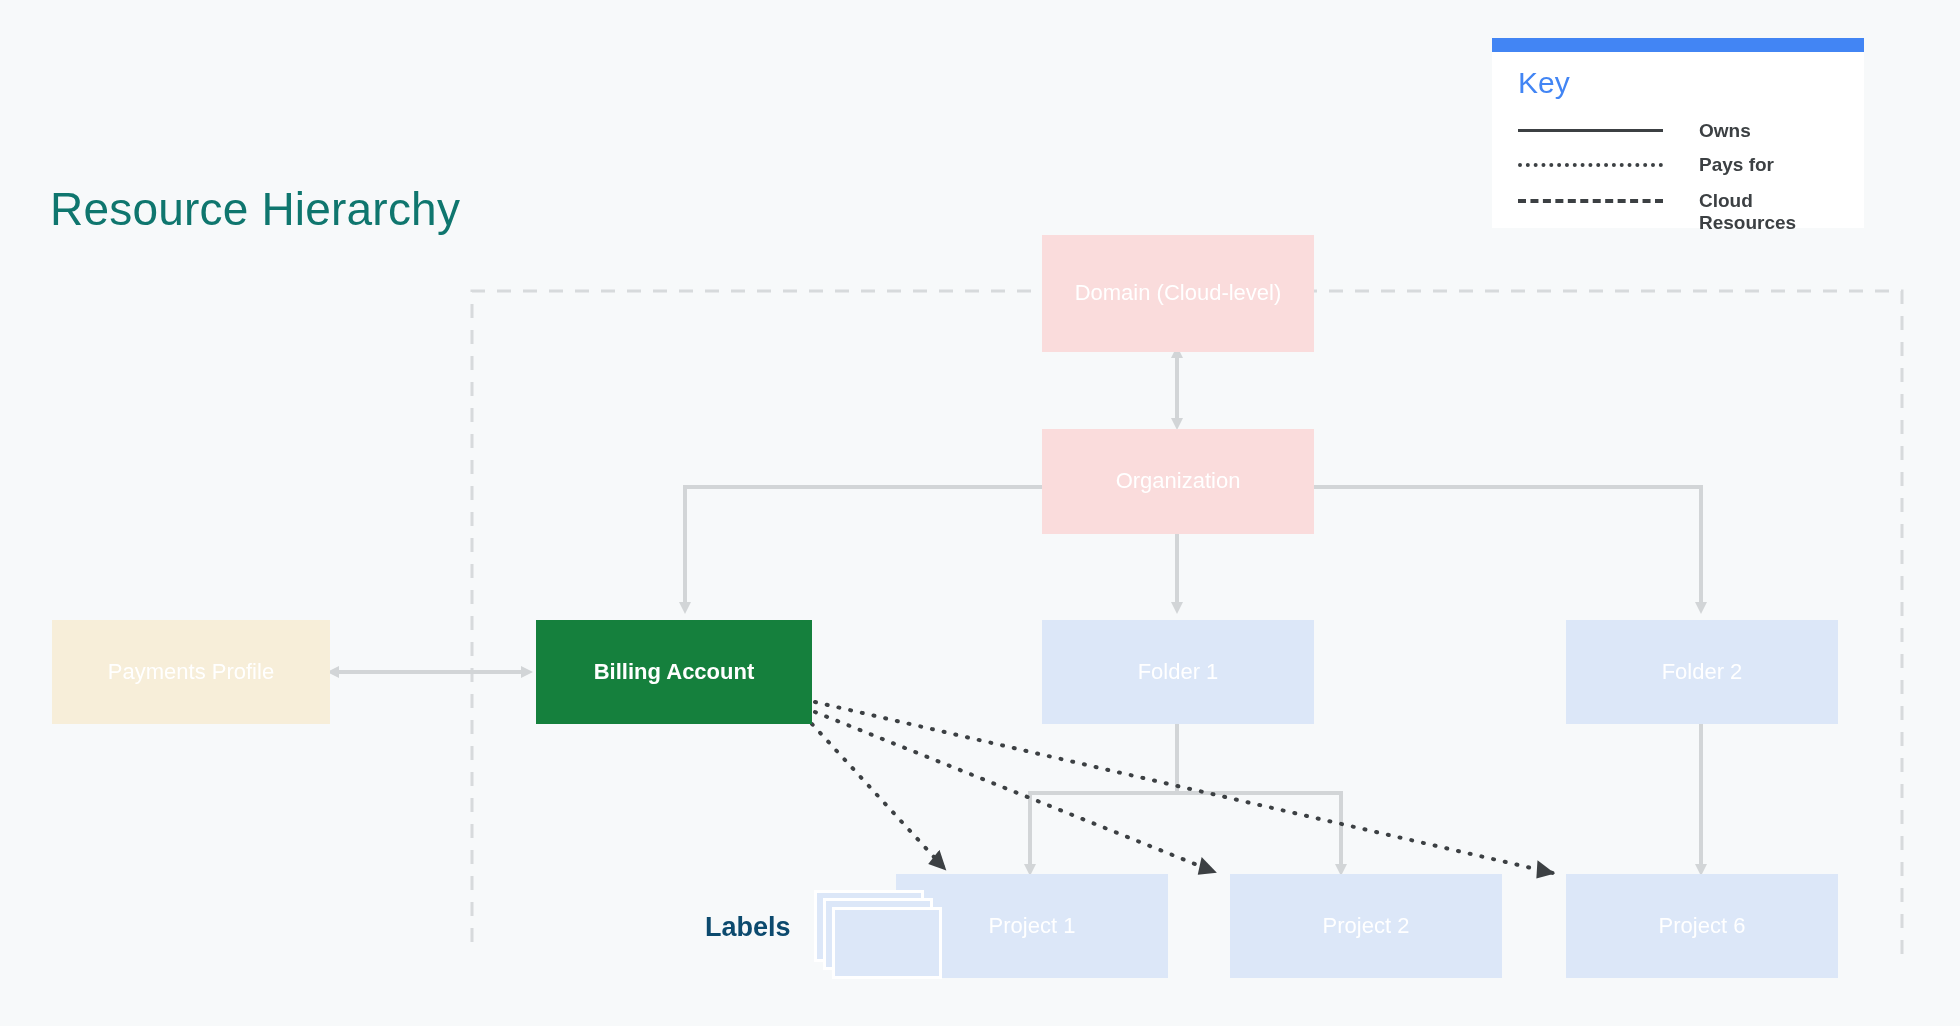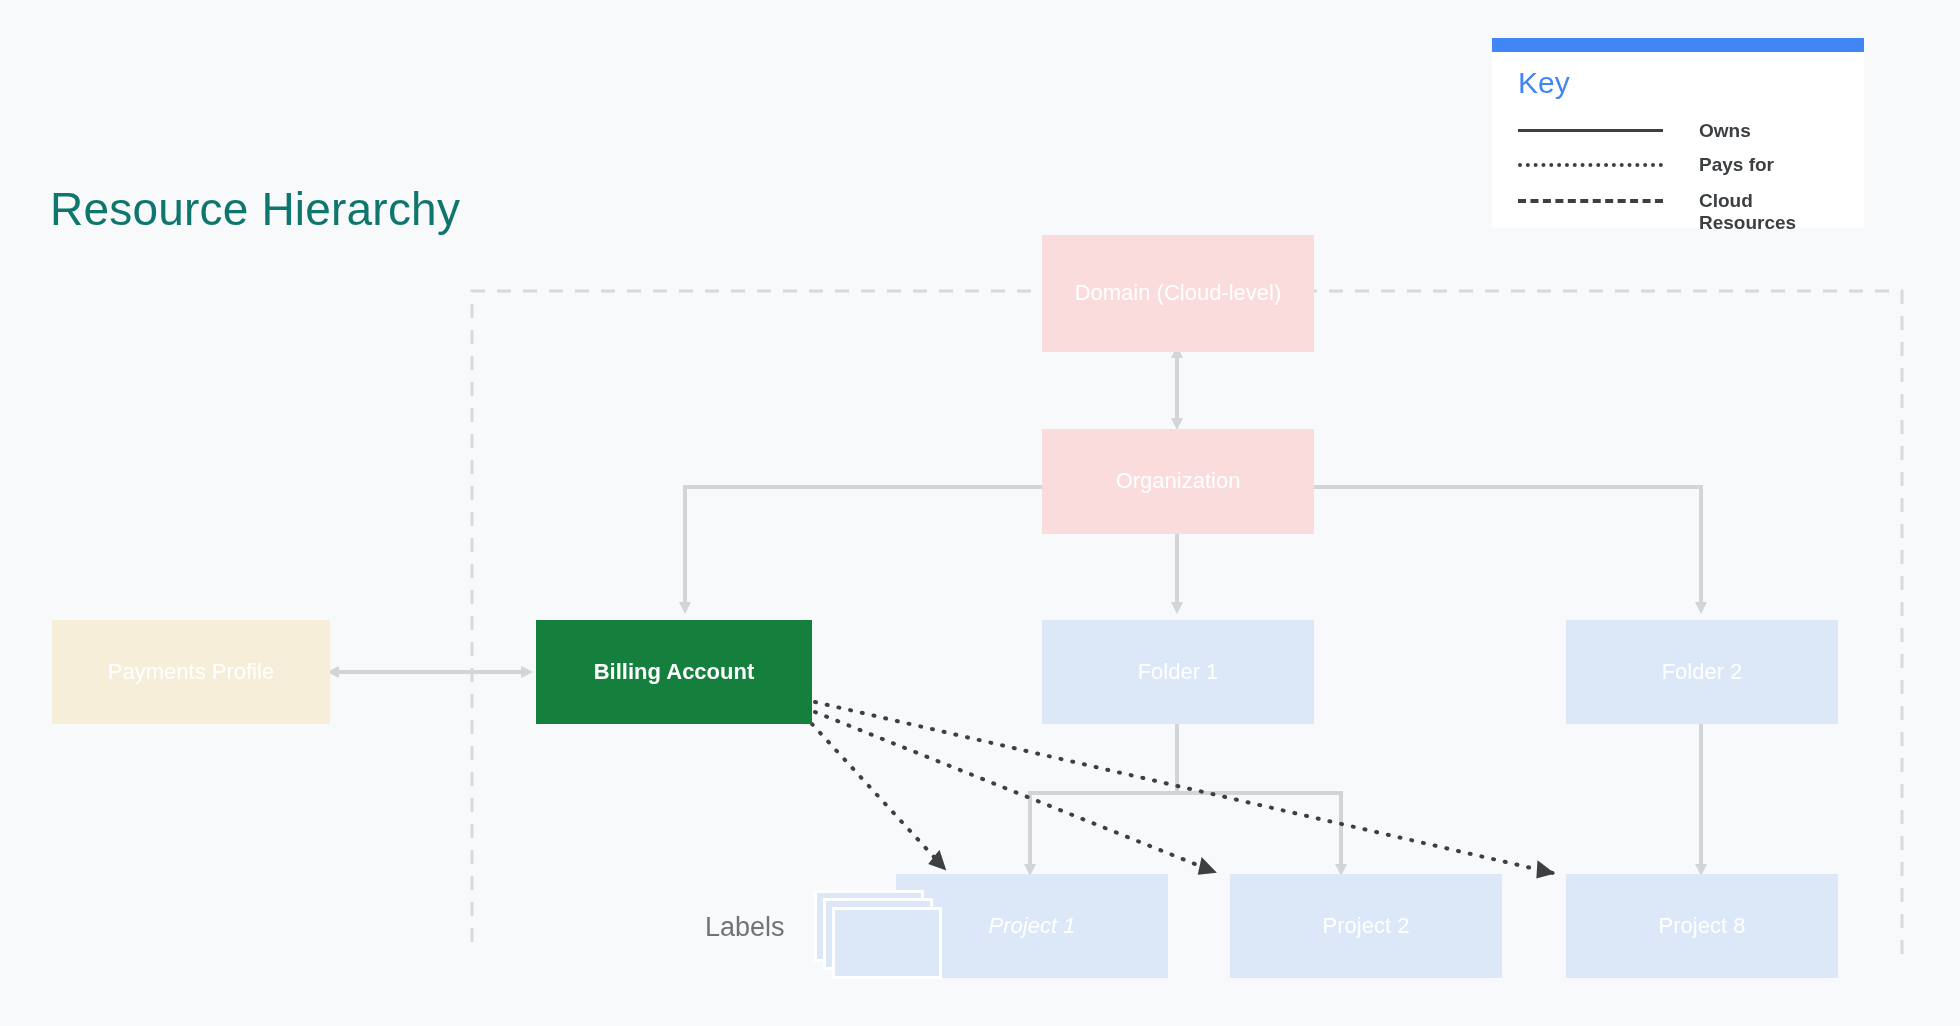--- a/index.html
+++ b/index.html
@@ -44,22 +44,23 @@
     line-height: 1.2;
     box-sizing: border-box;
   }
   .node-pink   { background: #fadcdc; color: #ffffff; }
   .node-blue   { background: #dce7f8; color: #ffffff; }
   .node-green  { background: #15803d; color: #ffffff; font-weight: bold; }
   .node-cream  { background: #f7eed9; color: #ffffff; }
   .labels-text {
     position: absolute;
     font-size: 27px;
-    color: #737373;
+    color: #0c4a6e;
     white-space: nowrap;
+    font-weight: bold;
   }
   .stack-icon {
     position: absolute;
     z-index: 5;
   }
   .stack-card {
     position: absolute;
     background: #dce7f8;
     border: 3px solid #ffffff;
     box-sizing: border-box;
@@ -214,30 +215,30 @@
   </div>
 
   <div class="labels-text" style="left:705px; top:912px;">Labels</div>
 
   <div class="stack-icon" style="left:814px; top:890px; width:126px; height:90px;">
     <div class="stack-card" style="left:0px;   top:0px;  width:110px; height:72px;"></div>
     <div class="stack-card" style="left:9px;   top:8px;  width:110px; height:72px;"></div>
     <div class="stack-card" style="left:18px;  top:17px; width:110px; height:72px;"></div>
   </div>
 
-  <div class="node node-blue" style="left:896px; top:874px; width:272px; height:104px;font-style:italic;">
+  <div class="node node-blue" style="left:896px; top:874px; width:272px; height:104px;">
     <span>Project 1</span>
   </div>
 
   <div class="node node-blue" style="left:1230px; top:874px; width:272px; height:104px;">
     <span>Project 2</span>
   </div>
 
   <div class="node node-blue" style="left:1566px; top:874px; width:272px; height:104px;">
-    <span>Project 8</span>
+    <span>Project 6</span>
   </div>
 
   <div class="key-box">
     <div class="key-topbar"></div>
     <div class="key-body">
       <div class="key-title">Key</div>
 
       <div class="key-row" style="top:68px;">
         <div class="key-sample">
           <div class="ln-solid"></div>

